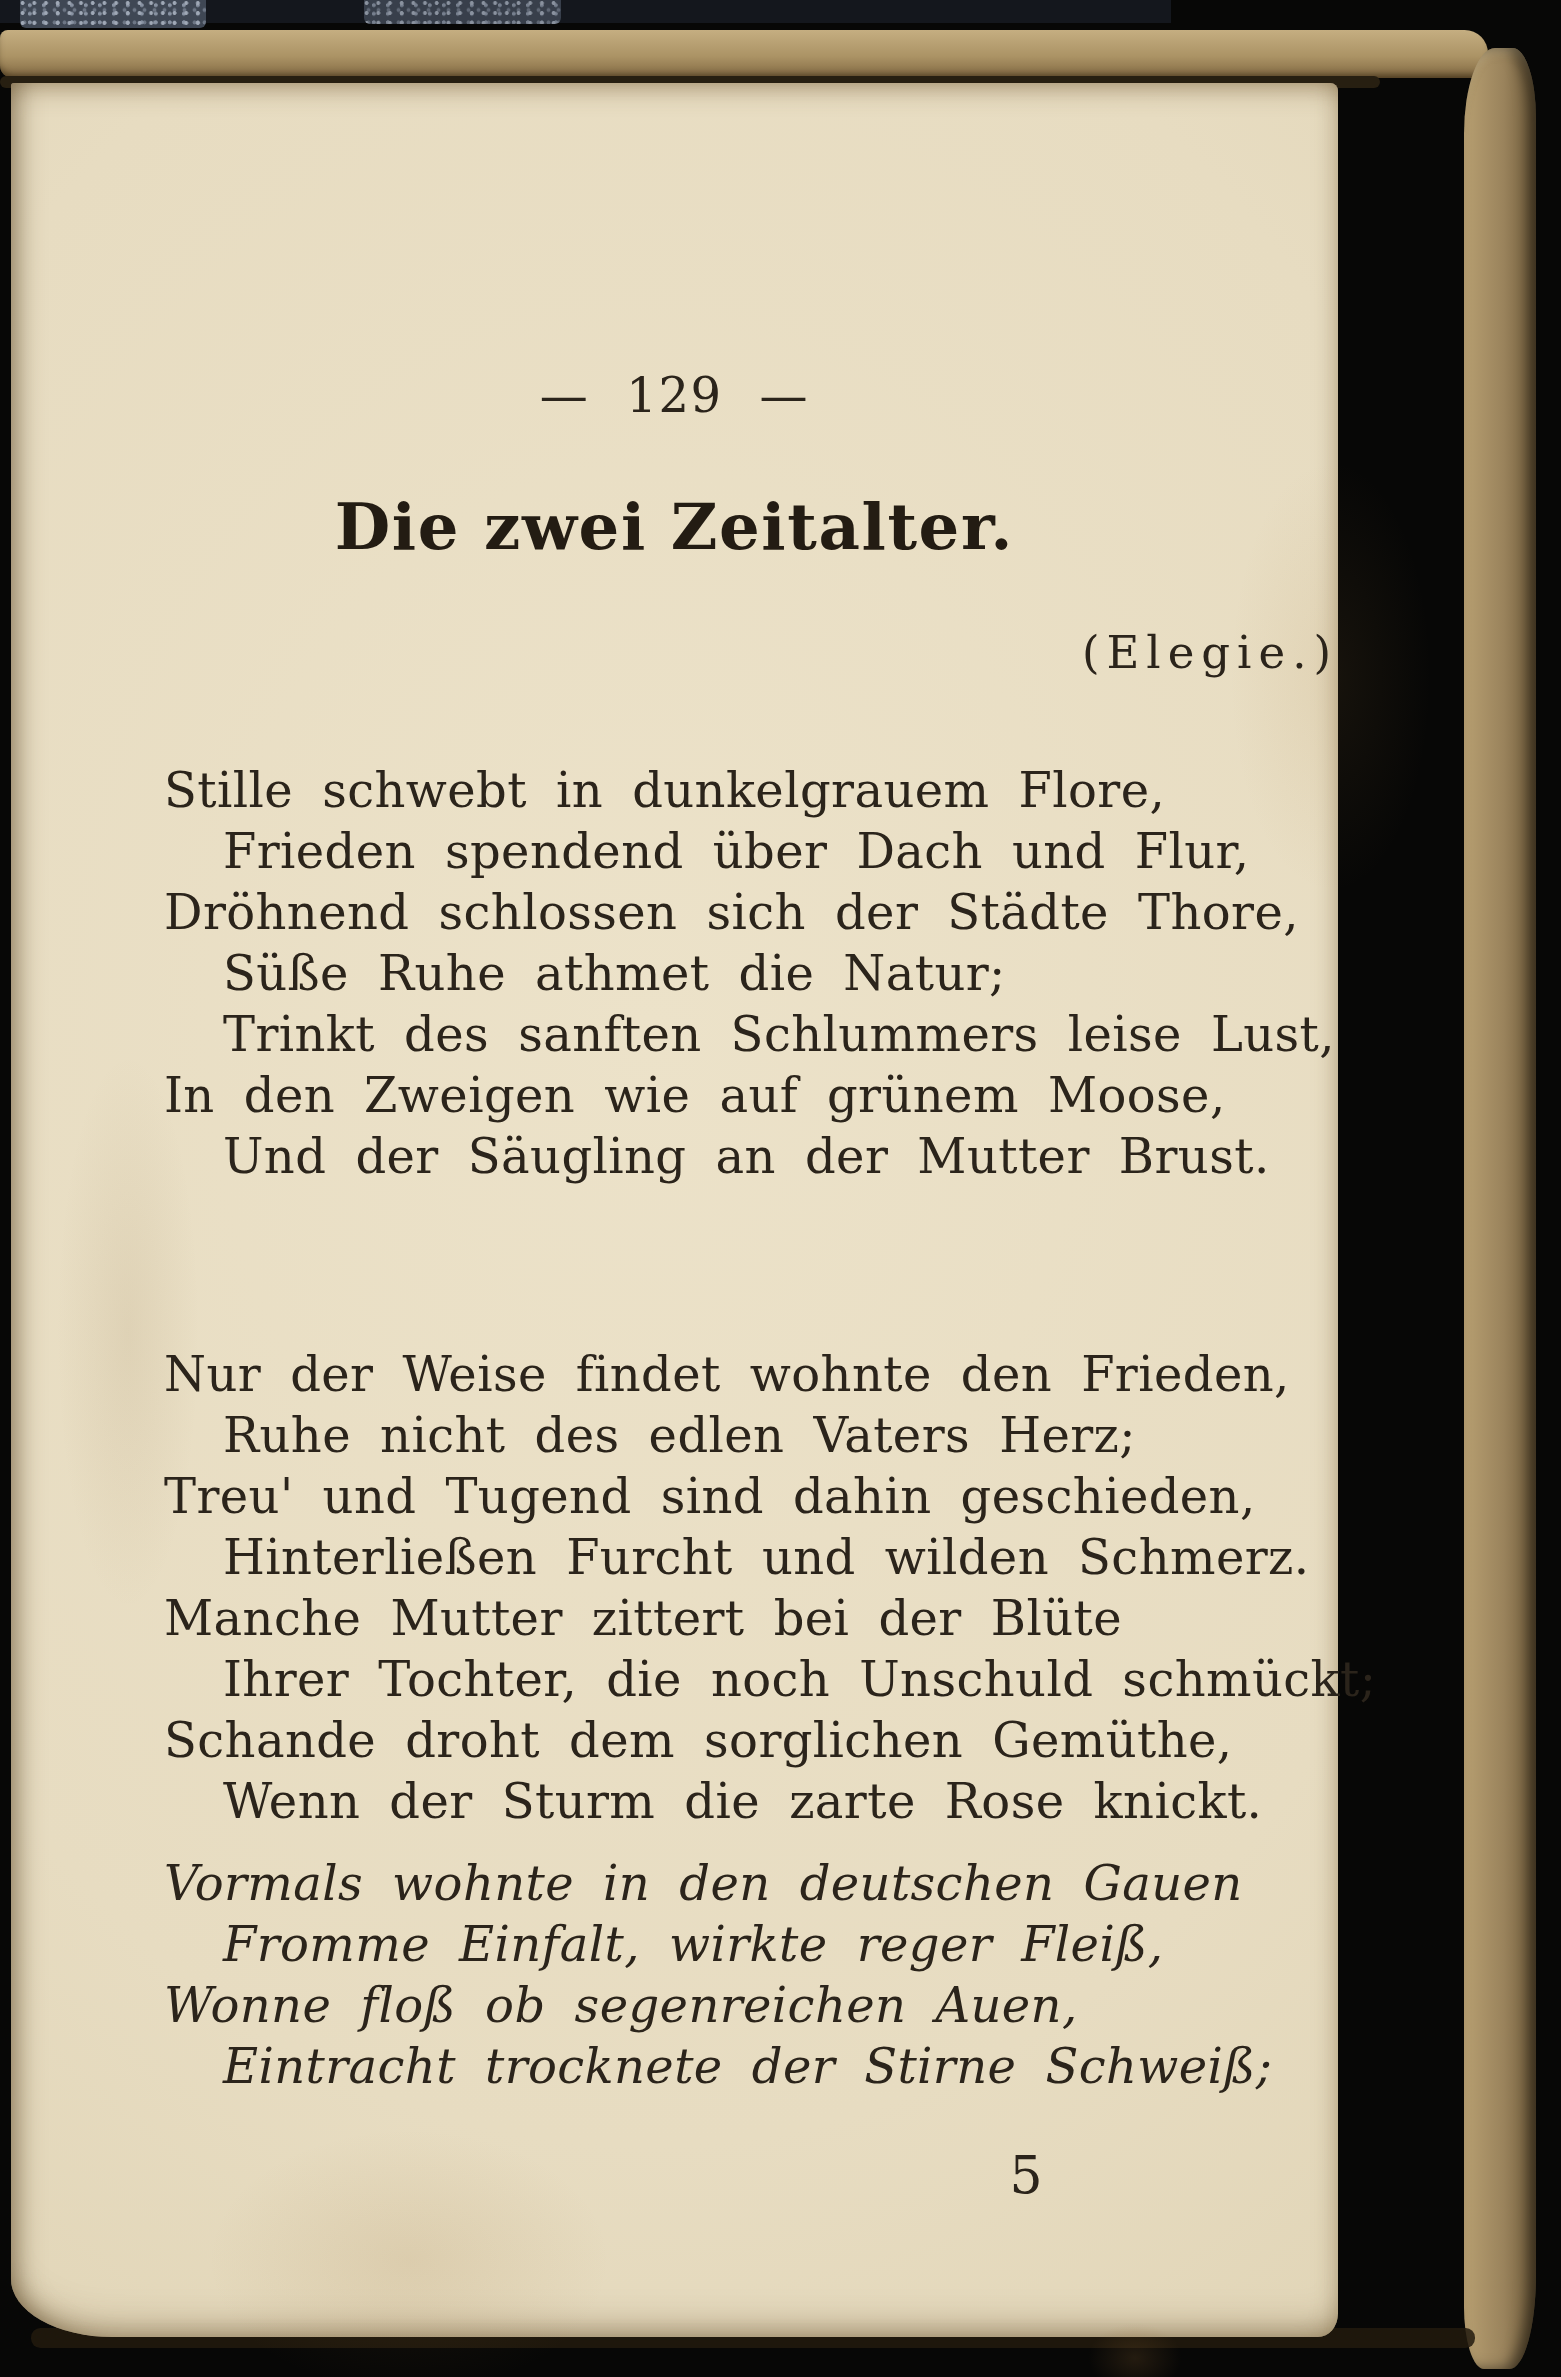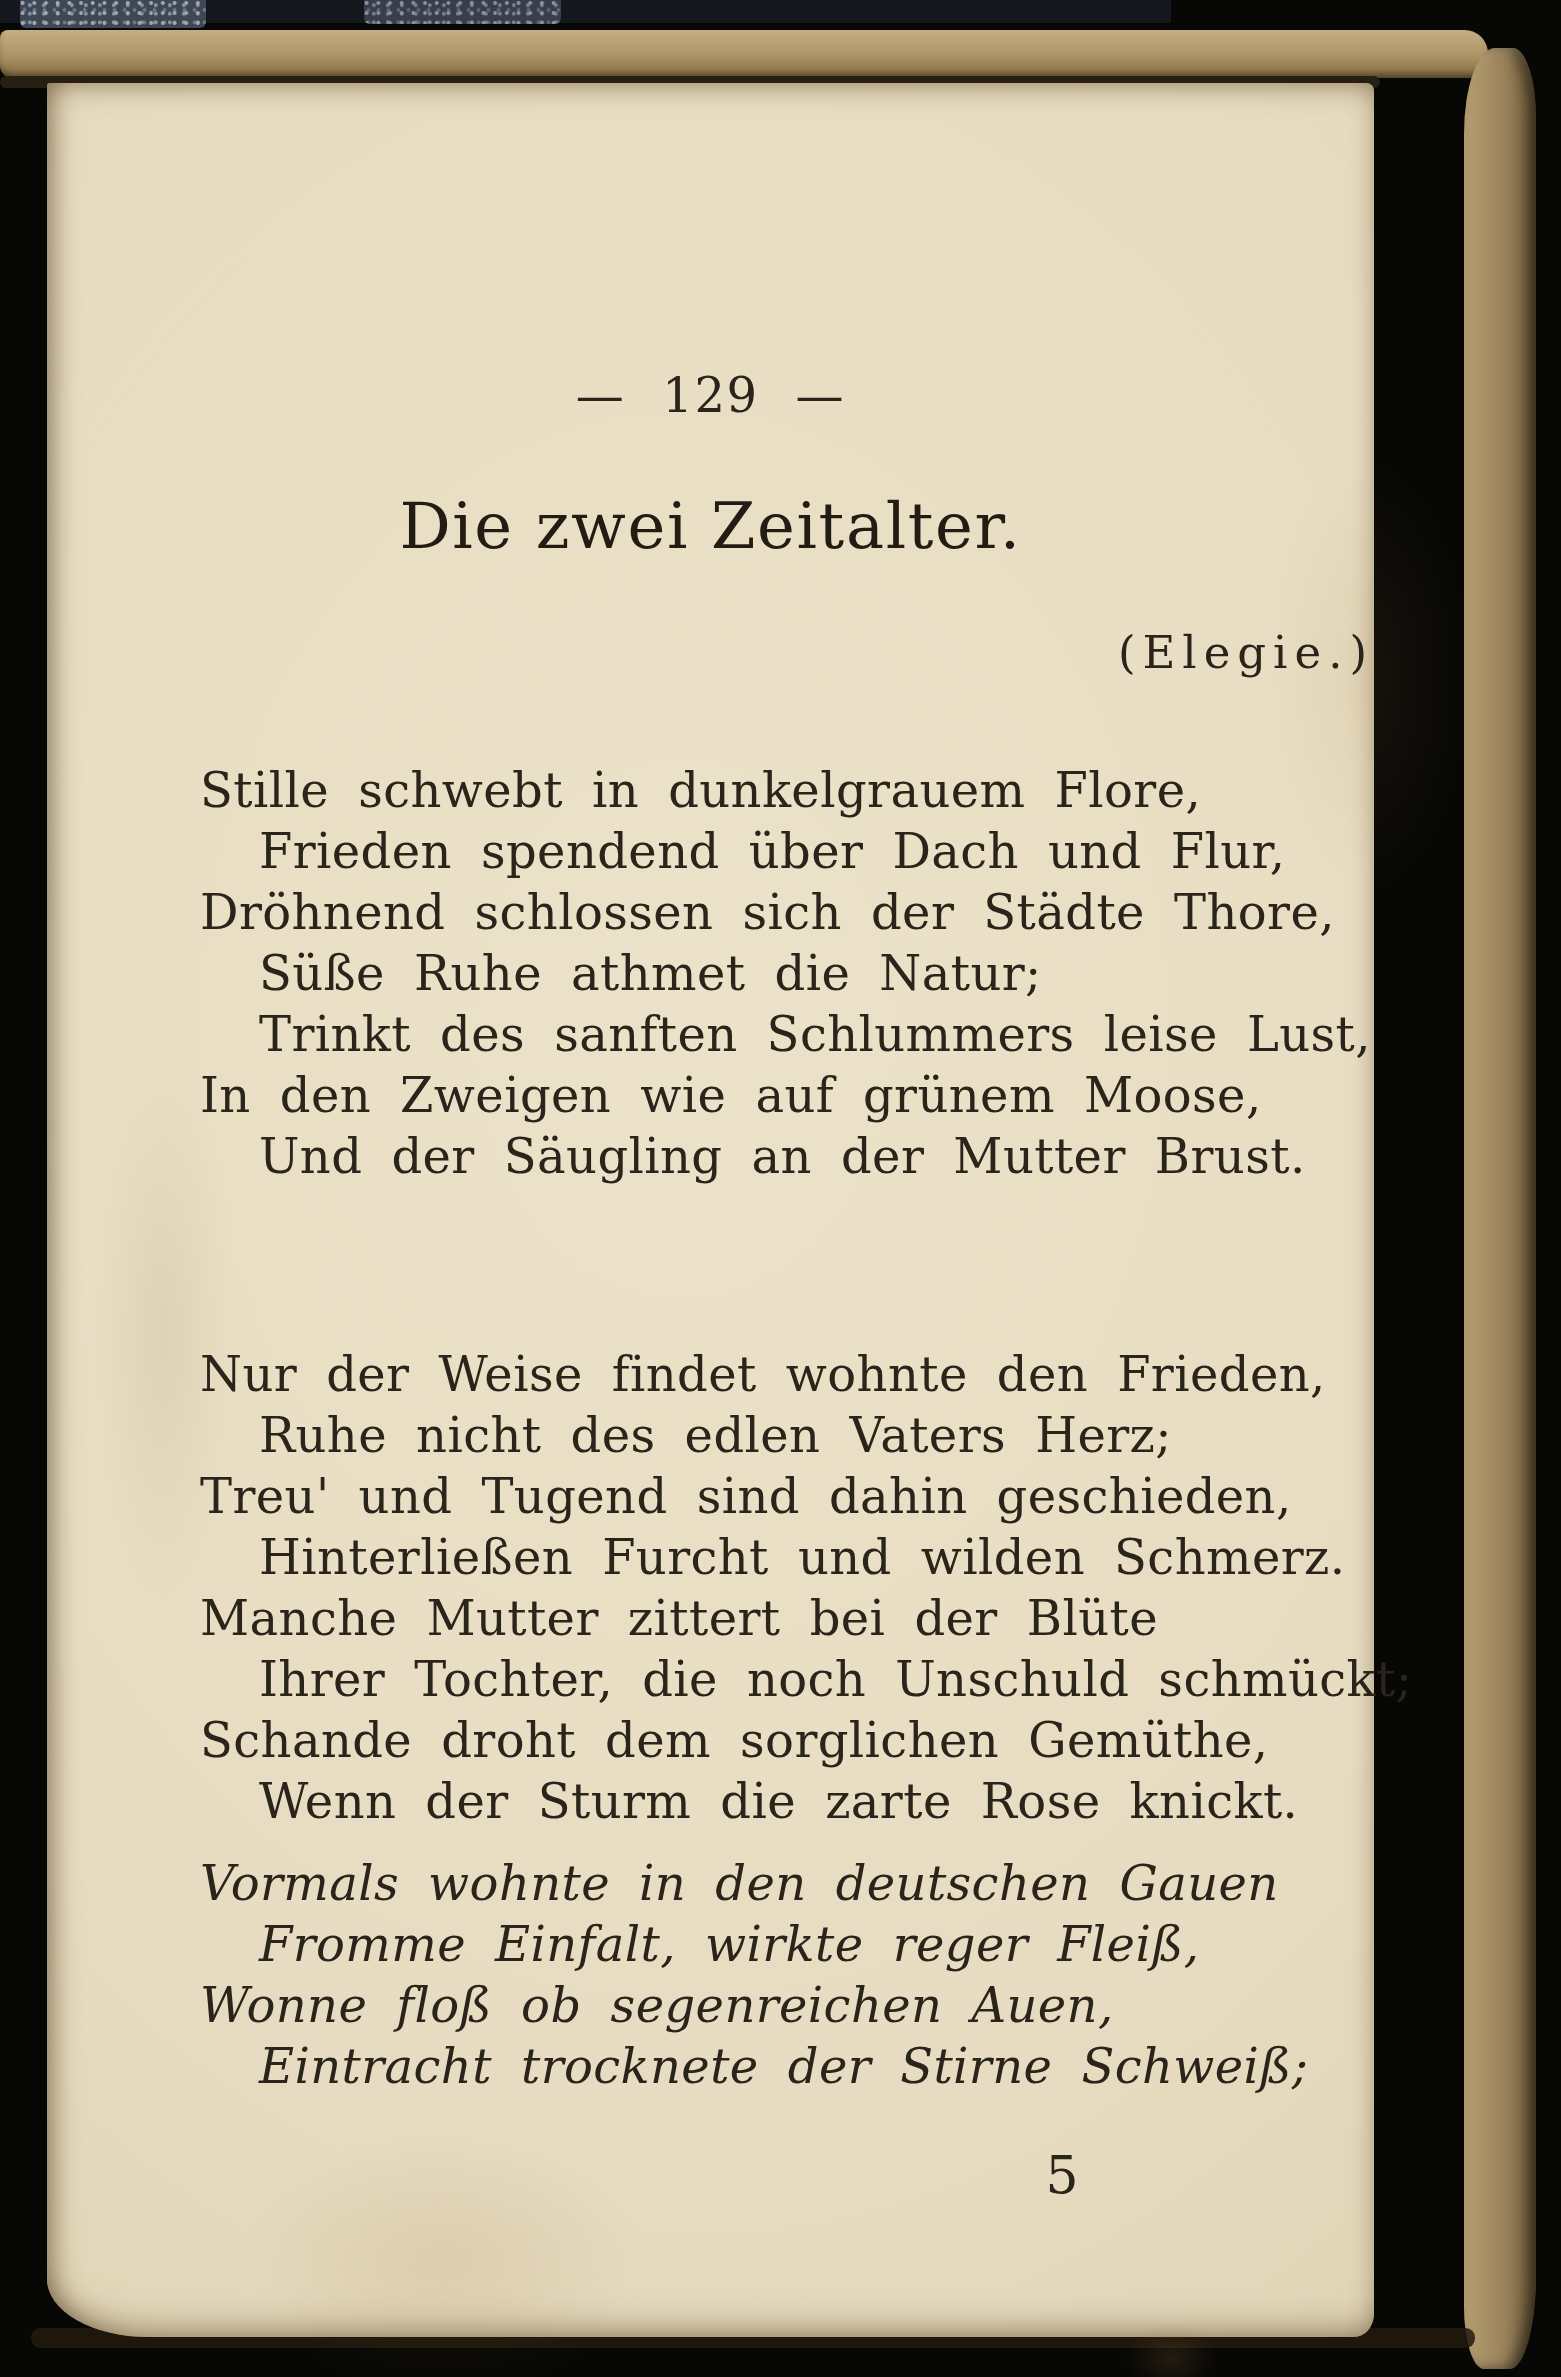--- a/index.html
+++ b/index.html
@@ -40,21 +40,20 @@
   .page{
     position:absolute;left:11px;top:83px;width:1327px;height:2254px;
     background:
       radial-gradient(ellipse 120% 90% at 48% 42%, #ece2c9 0%, #e7dcc1 55%, #dccfae 100%);
     border-radius:3.1px 7.8px 20px 101px / 3.1px 7.8px 23.4px 58px;
     box-shadow:
       inset 20px 0 26.5px -14px rgba(85,65,35,.55),
       inset 0 20px 26.5px -15.6px rgba(110,85,45,.45),
       inset -14px 0 26.5px -15.6px rgba(110,85,45,.35),
       inset 0 -26.5px 34px -20px rgba(100,75,40,.5);
-    margin-left: 36px;
   }
   .stain{position:absolute;border-radius:50%;pointer-events:none;}
   .stain.s1{left:1218px;top:375px;width:203px;height:437px;
     background:radial-gradient(ellipse, rgba(165,125,65,.10), transparent 70%);}
   .stain.s2{left:195px;top:2045px;width:406px;height:265px;
     background:radial-gradient(ellipse, rgba(150,110,55,.12), transparent 70%);}
   .stain.s3{left:1077px;top:2240px;width:94px;height:70px;
     background:radial-gradient(ellipse, rgba(140,100,50,.22), transparent 70%);}
   .stain.s4{left:47px;top:976px;width:140px;height:546px;
     background:radial-gradient(ellipse, rgba(130,100,55,.10), transparent 72%);}
@@ -85,21 +84,21 @@
     position:absolute;left:31px;top:2328px;width:1444px;height:20px;
     background:#221a0e;border-radius:9.4px;opacity:.85;
   }
   .running-head{
     position:absolute;left:0;top:284px;width:1327px;
     text-align:center;font-size:48px;letter-spacing:1.6px;word-spacing:20px;
     color:#2b241b;
   }
   .poem-title{
     position:absolute;left:0;top:406px;width:1327px;
-    text-align:center;font-size:64px;font-weight:normal;letter-spacing:1.6px;
+    text-align:center;font-size:64px;font-weight:bold;letter-spacing:1.6px;
     color:#231c13;
   }
   .poem-subtitle{
     position:absolute;left:0;top:543px;width:1327px;
     text-align:right;font-size:45px;letter-spacing:7px;
     color:#2b241b;
   }
   .stanza{
     position:absolute;left:153px;width:1077px;
     font-size:48px;line-height:61px;letter-spacing:0.4px;word-spacing:.28em;

